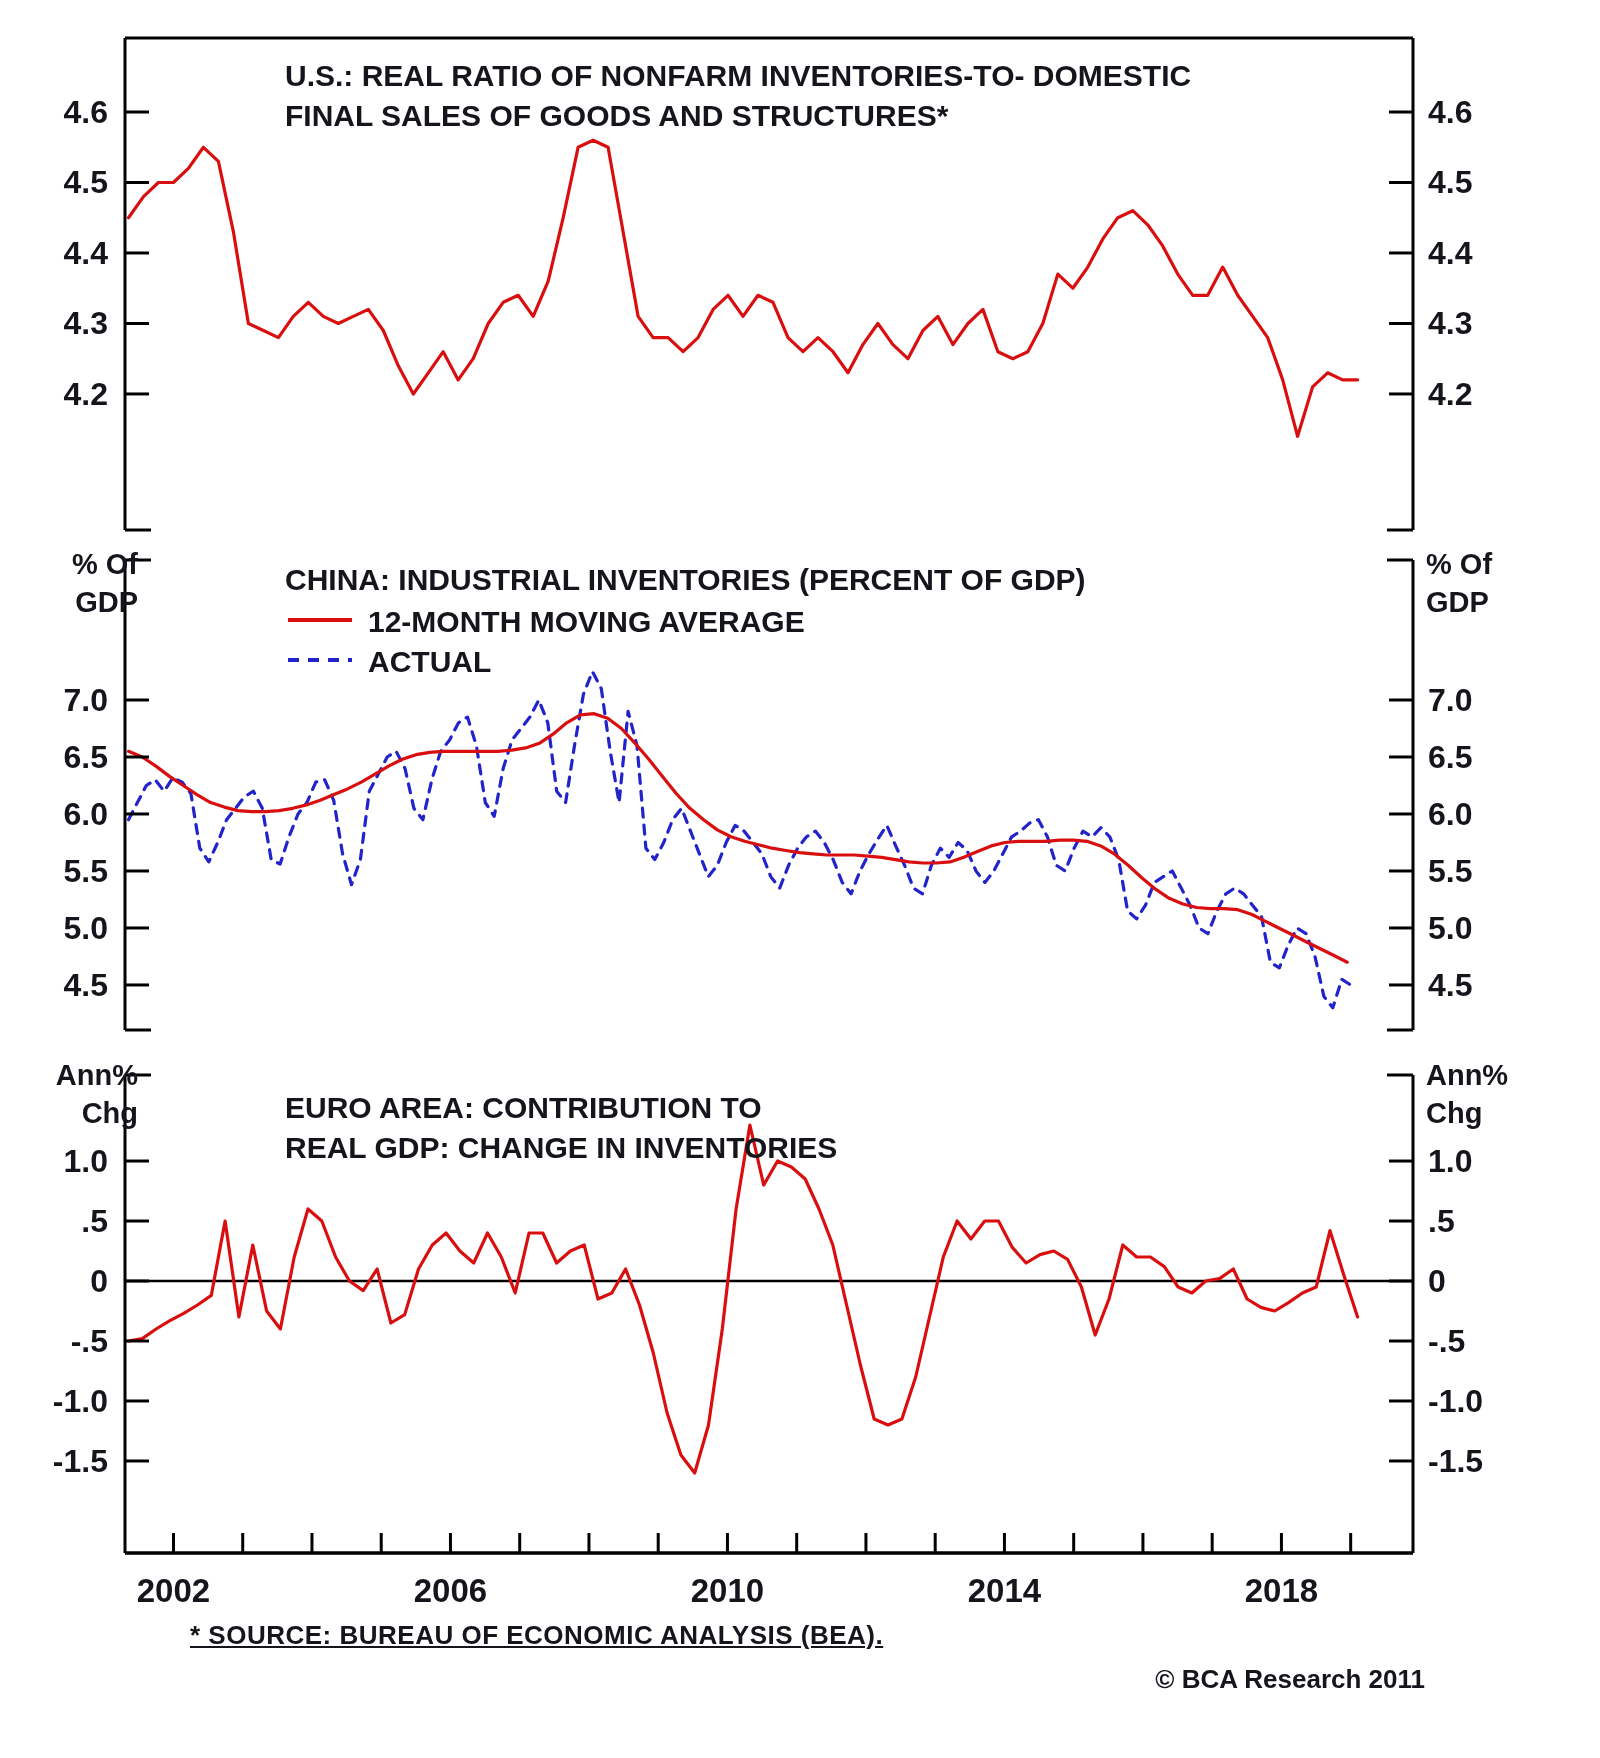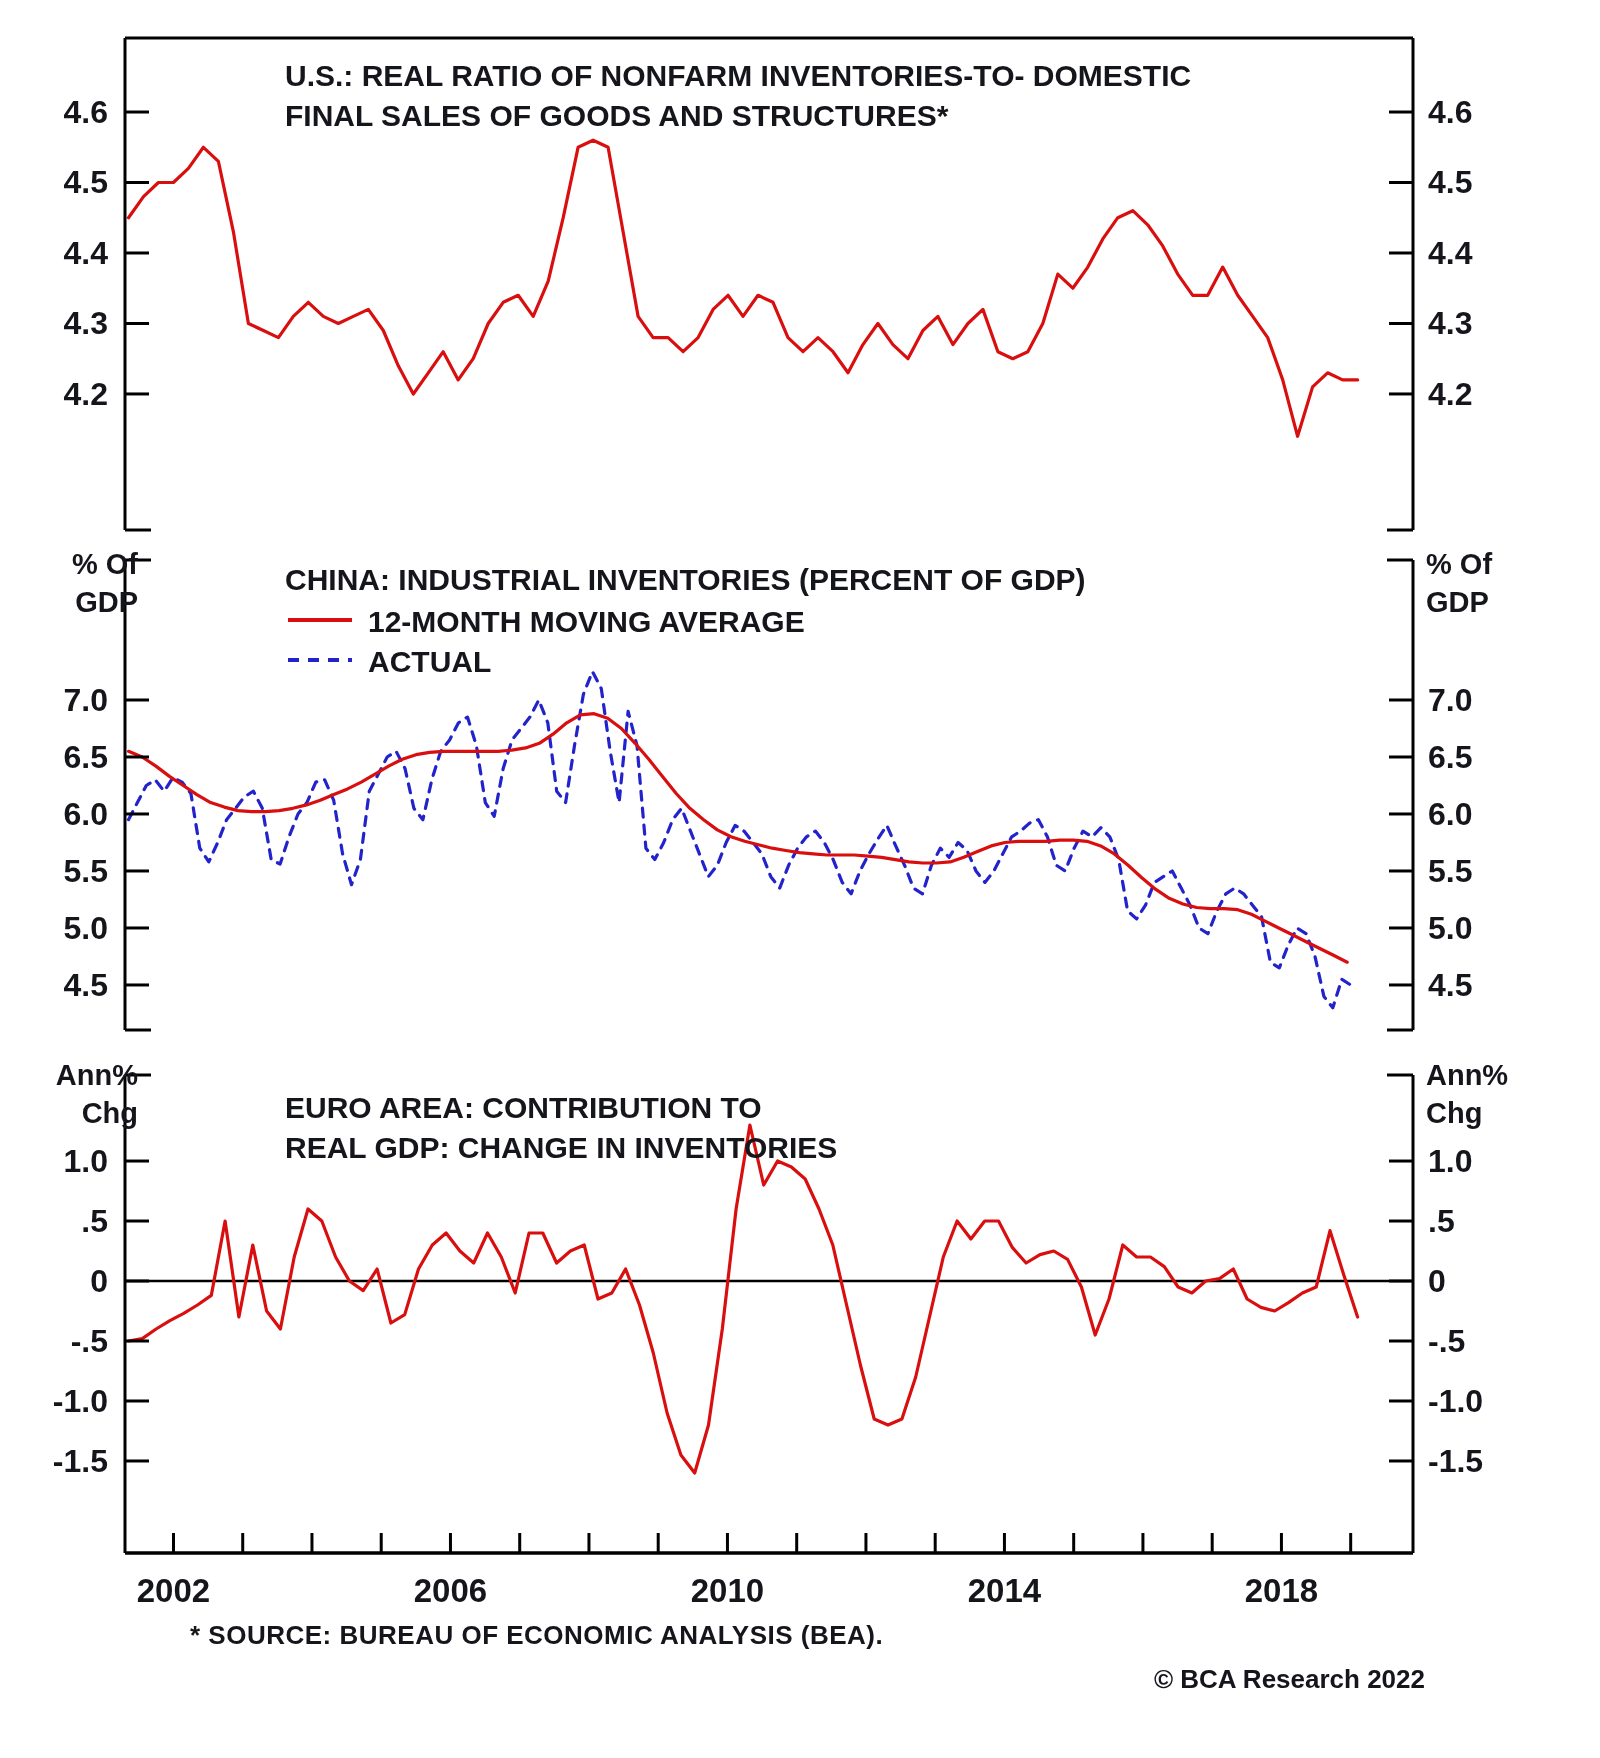--- a/index.html
+++ b/index.html
@@ -5,21 +5,21 @@
   html,body{margin:0;padding:0;background:#ffffff;}
   body{
     width:1600px;height:1758px;position:relative;overflow:hidden;
     font-family:"Liberation Sans", sans-serif;
   }
   #chart-wrap{position:absolute;left:0;top:0;width:1600px;height:1758px;}
   svg{display:block;}
   svg text{font-family:"Liberation Sans", sans-serif;}
   .footer-note{
     position:absolute;left:190px;top:1620px;
-    font-size:26px;font-weight:700;color:#15151c;letter-spacing:0.5px;
+    font-size:26px;font-weight:700;color:#15151c;letter-spacing:0.5px;text-decoration:underline;
   }
   .copyright{
     position:absolute;right:175px;top:1664px;
     font-size:26px;font-weight:700;color:#15151c;
   }
 </style>
 </head>
 <body>
 
 <div id="chart-wrap">
@@ -150,13 +150,13 @@
       <line x1="1350.6774193548329" y1="1553" x2="1350.6774193548329" y2="1533" stroke="#000000" stroke-width="3"></line>
       <text x="173.4731182795727" y="1602" text-anchor="middle" font-size="33" font-weight="700" fill="#15151c">2002</text>
       <text x="450.4623655913986" y="1602" text-anchor="middle" font-size="33" font-weight="700" fill="#15151c">2006</text>
       <text x="727.4516129032245" y="1602" text-anchor="middle" font-size="33" font-weight="700" fill="#15151c">2010</text>
       <text x="1004.4408602150504" y="1602" text-anchor="middle" font-size="33" font-weight="700" fill="#15151c">2014</text>
       <text x="1281.4301075268763" y="1602" text-anchor="middle" font-size="33" font-weight="700" fill="#15151c">2018</text>
     </svg>
 </div>
 
 <div class="footer-note">* SOURCE: BUREAU OF ECONOMIC ANALYSIS (BEA).</div>
-<div class="copyright">© BCA Research 2022</div>
+<div class="copyright">© BCA Research 2011</div>
 
 </body></html>

